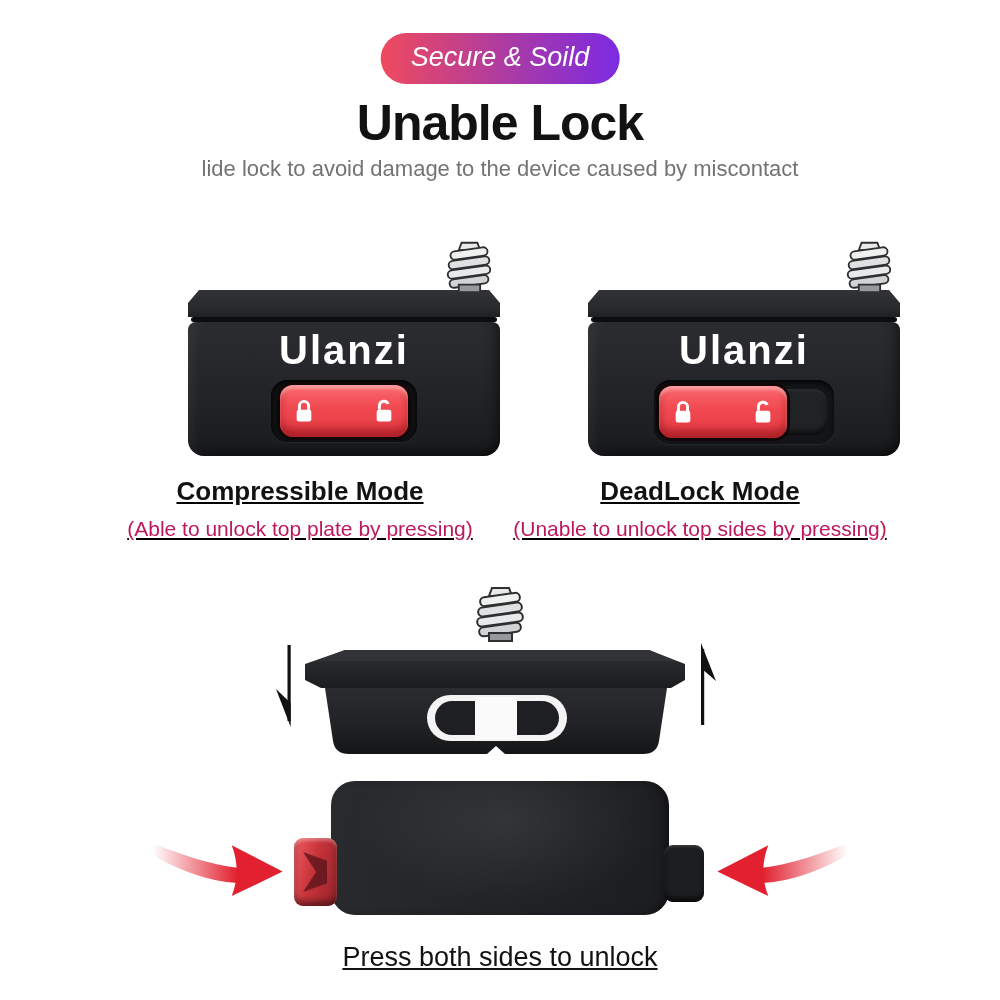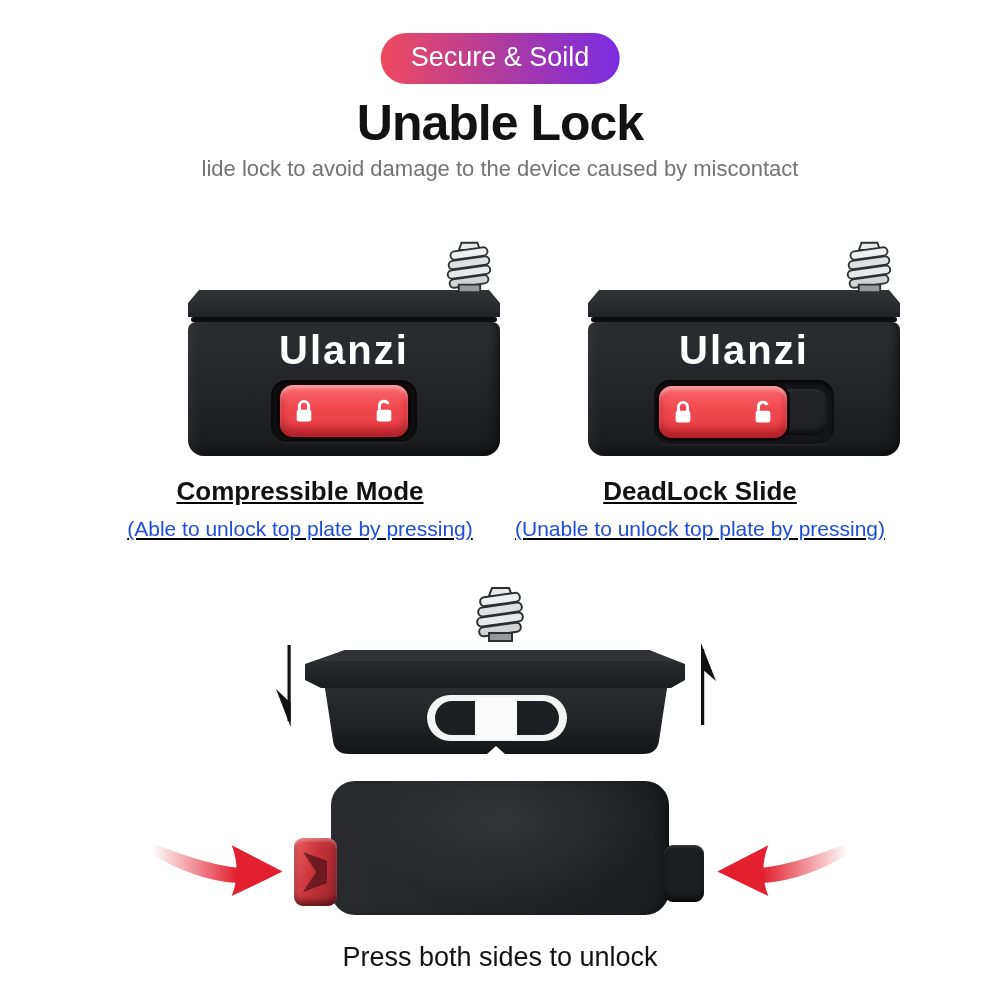--- a/index.html
+++ b/index.html
@@ -6,21 +6,21 @@
   .page {
     position:relative; width:1000px; height:1000px; background:#ffffff;
     font-family:"Liberation Sans", sans-serif; overflow:hidden;
   }
 
   
   .badge {
     position:absolute; top:33px; left:50%; transform:translateX(-50%);
     padding:9px 30px 11px; border-radius:27px;
     background:linear-gradient(90deg,#EF4A5E 0%,#A93AA6 55%,#7C2BE2 100%);
-    color:#fff; font-size:27px; white-space:nowrap;
+    color:#fff; font-size:27px; white-space:nowrap;font-style:italic;
   }
   .title {
     position:absolute; top:94px; width:100%; text-align:center;
     font-size:50px; font-weight:bold; color:#121212; letter-spacing:-1px; margin:0;
   }
   .subtitle {
     position:absolute; top:156px; width:100%; text-align:center;
     font-size:22px; color:#737373; margin:0;
   }
 
@@ -70,21 +70,21 @@
                inset 0 -8px 8px rgba(120,6,12,.5),
                0 0 0 3px rgba(18,4,5,.9);
     display:flex; justify-content:space-between; align-items:center; padding:0 13px;
     box-sizing:border-box;
   }
   .recess.deadlock .red-btn { margin-left:5px; }
   .lock-icon { width:22px; height:26px; display:block; }
 
   figcaption { margin-top:20px; text-align:center; width:400px;text-decoration:underline; }
   .mode-title { font-size:26px; font-weight:bold; color:#121212; }
-  .mode-caption { font-size:21px; color:#1d4ed8; margin-top:10px; white-space:nowrap; }
+  .mode-caption { font-size:21px; color:#be185d; margin-top:10px; white-space:nowrap; }
 
   
   .exploded { position:absolute; top:583px; left:50%; transform:translateX(-50%); width:450px; height:184px; }
 
   
   .base-block {
     position:absolute; left:331px; top:781px; width:338px; height:134px; border-radius:24px;
     background:
       radial-gradient(ellipse at 52% 30%, rgba(255,255,255,.08), rgba(255,255,255,0) 62%),
       linear-gradient(100deg,#2a2b2e 0%,#232427 45%,#1c1d20 100%);
@@ -104,21 +104,21 @@
   .side-tab.black {
     right:-35px; top:64px; width:40px; height:57px; background:#1d1e21;
     box-shadow:inset 0 2px 2px rgba(255,255,255,.12), inset 0 -4px 5px rgba(0,0,0,.7);
   }
   .swoosh { position:absolute; width:135px; height:66px; top:832px; }
   .swoosh.left { left:151px; }
   .swoosh.right { left:714px; transform:scaleX(-1); }
 
   .press-caption {
     position:absolute; top:942px; width:100%; text-align:center;
-    font-size:27px; color:#121212; margin:0;
+    font-size:27px; color:#121212; margin:0;text-decoration:underline;
   }
   .defs-holder { position:absolute; width:0; height:0; overflow:hidden; }
 </style>
 </head>
 <body>
 
 <div class="page">
 
   <svg class="defs-holder" aria-hidden="true">
     <defs>
@@ -200,22 +200,22 @@
               </svg>
               <svg class="lock-icon" viewBox="0 0 24 28">
                 <path d="M7,12.5 V8 a5,5 0 0 1 9.6,-1.6" fill="none" stroke="#fff" stroke-width="3.2"></path>
                 <rect x="4" y="12.5" width="16" height="13" rx="2.5" fill="#fff"></rect>
               </svg>
             </div>
           </div>
         </div>
       </div>
       <figcaption>
-        <div class="mode-title">DeadLock Slide</div>
-        <div class="mode-caption">(Unable to unlock top plate by pressing)</div>
+        <div class="mode-title">DeadLock Mode</div>
+        <div class="mode-caption">(Unable to unlock top sides by pressing)</div>
       </figcaption>
     </figure>
   </div>
 
   <svg class="exploded" viewBox="0 0 450 184">
 
     <g>
         <use href="#screw-shape" transform="translate(193,2)"></use>
       </g>
 

